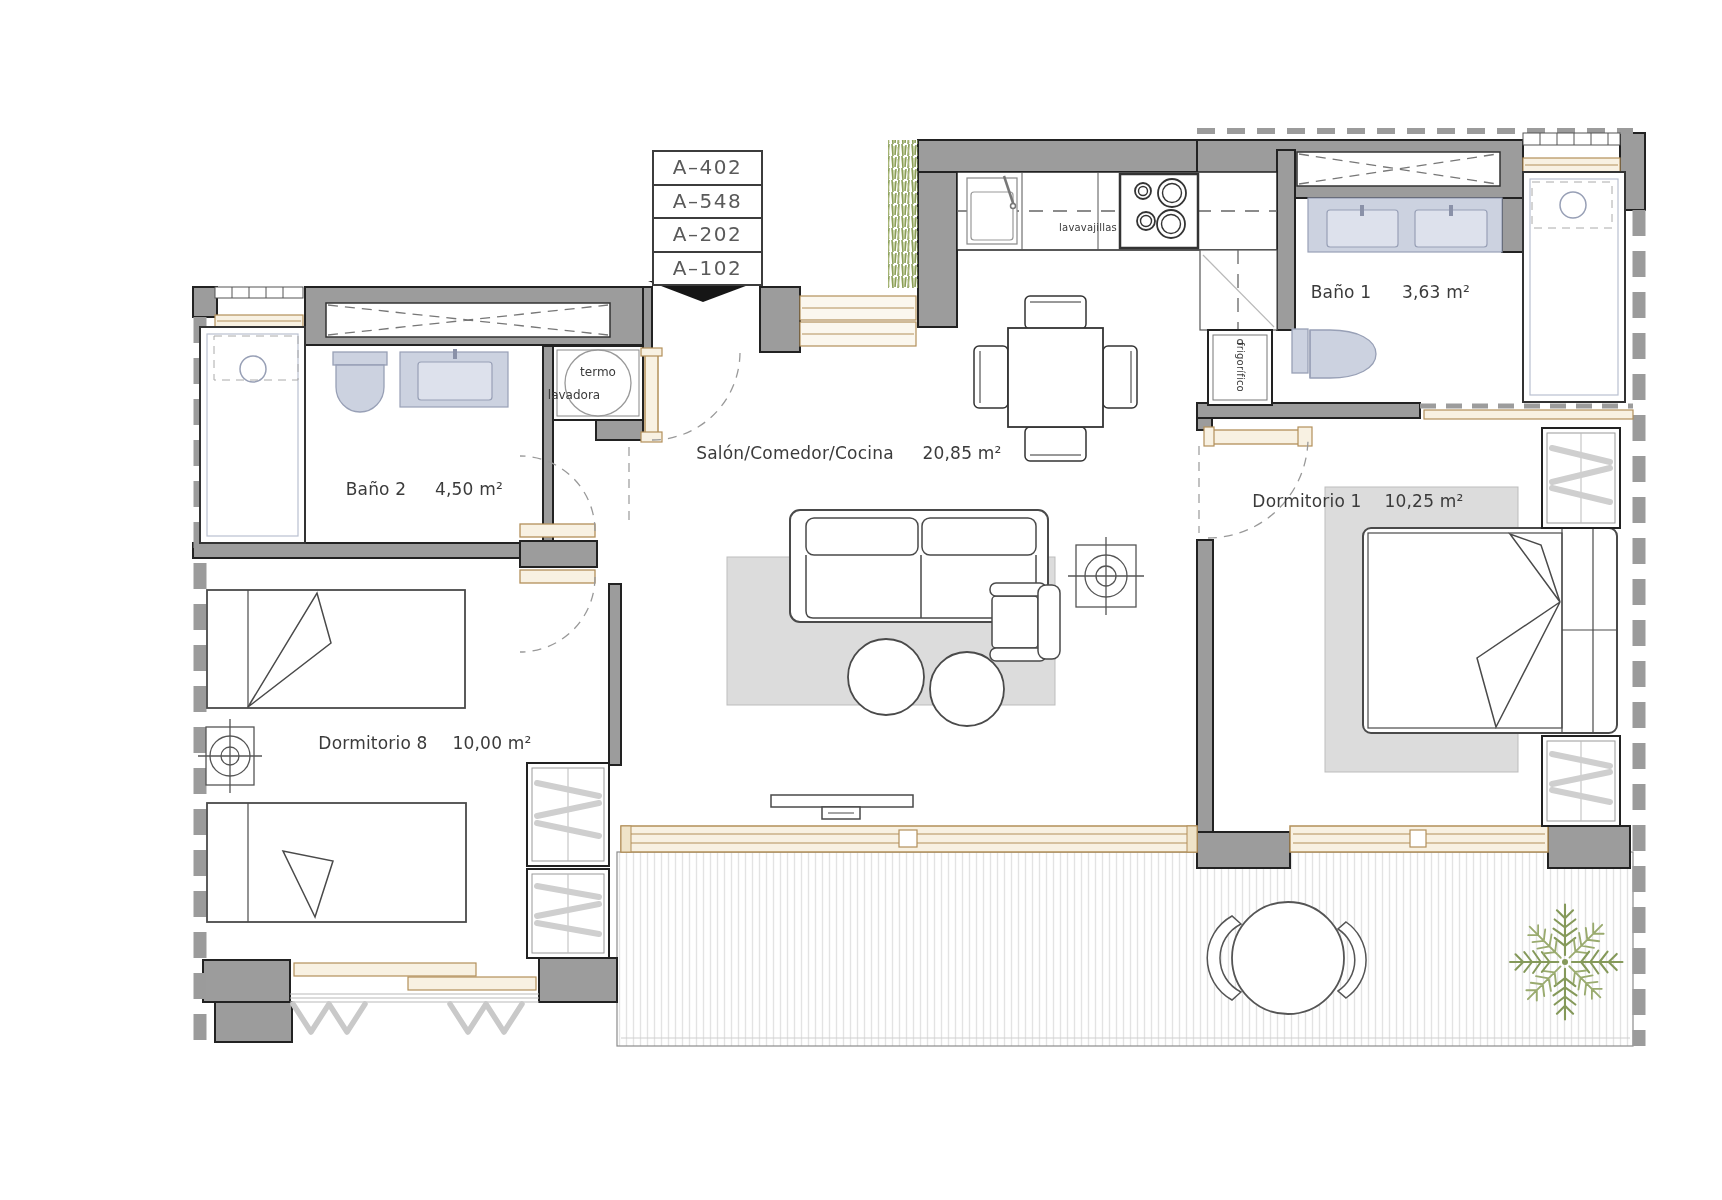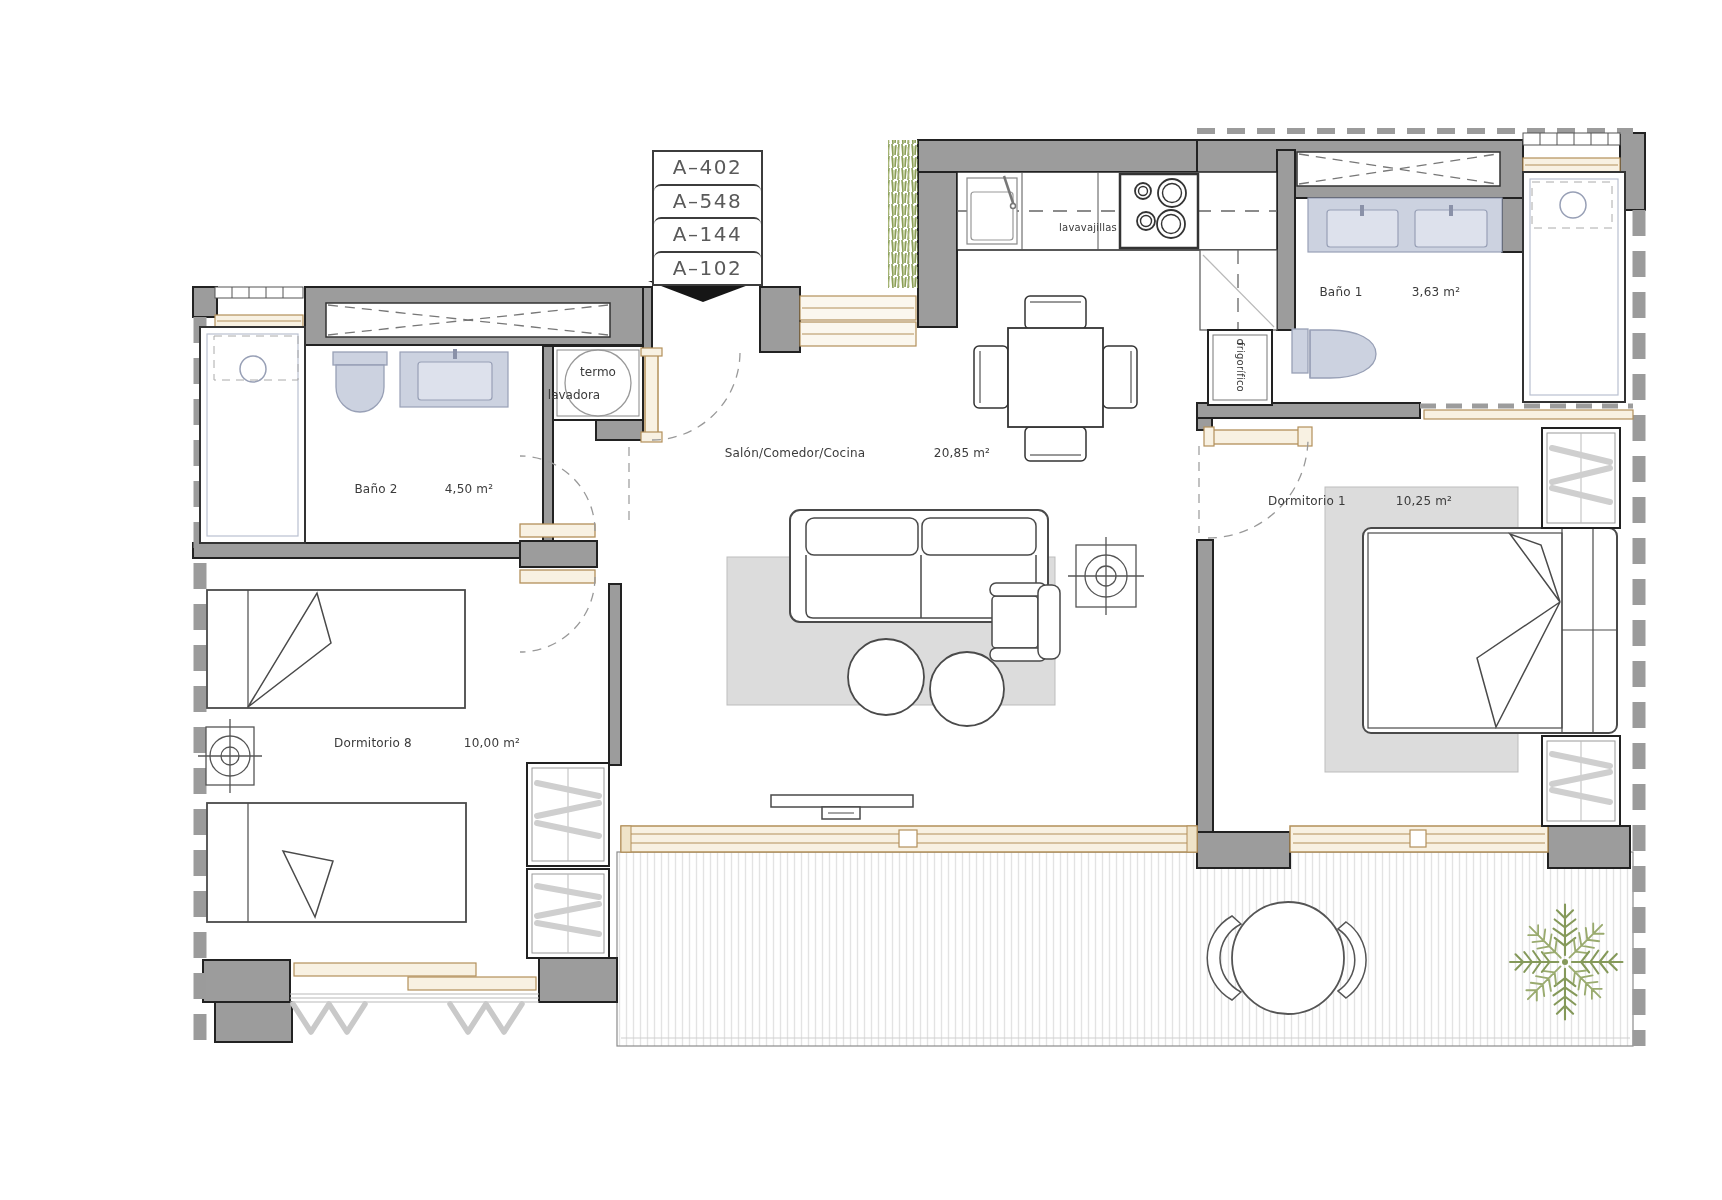--- a/index.html
+++ b/index.html
@@ -1,27 +1,27 @@
 <!DOCTYPE html>
 <html><head>
 <meta charset="utf-8">
 <style>
   html,body{margin:0;padding:0;background:#fff;}
   .stage{position:relative;width:1722px;height:1200px;background:#fff;overflow:hidden;
          font-family:"DejaVu Sans",sans-serif;}
   .stage svg{position:absolute;left:0;top:0;}
-  .lbl{position:absolute;transform:translate(-50%,-50%);font-size:12px;color:#3b3b3b;
+  .lbl{position:absolute;transform:translate(-50%,-50%);font-size:17px;color:#3b3b3b;
        white-space:nowrap;letter-spacing:.2px;}
   .lbl.small{font-size:12px;color:#3b3b3b;letter-spacing:0;}
   .lbl.tiny{font-size:10px;color:#3b3b3b;}
   .lbl.rot{transform:translate(-50%,-50%) rotate(90deg);}
   .unit-box{position:absolute;left:652px;top:150px;width:111px;border:2px solid #3c3c3c;
             box-sizing:border-box;background:#fff;}
   .unit-row{height:31.5px;line-height:31px;text-align:center;font-size:20px;color:#5a5a5a;
-            letter-spacing:1.5px;border-top:2px solid #3c3c3c;border-radius:7px;}
+            letter-spacing:1.5px;border-top:2px solid #3c3c3c;}
   .unit-row:first-child{border-top:none;}
 </style>
 </head>
 <body>
 
 <div class="stage">
 
 <svg width="1722" height="1200" viewBox="0 0 1722 1200">
   <defs>
     <pattern id="grassP" width="10" height="12" patternUnits="userSpaceOnUse">
@@ -315,21 +315,21 @@
     <use href="#frond" transform="translate(1565,962) rotate(315) scale(1.0)" stroke="#9aab6f"></use>
     <circle cx="1565" cy="962" r="3" fill="#85995a"></circle>
   </g>
 
   <polygon points="648,281 759,281 703,302" fill="#161616"></polygon>
 </svg>
 
 <div class="unit-box">
   <div class="unit-row">A–402</div>
   <div class="unit-row">A–548</div>
-  <div class="unit-row">A–144</div>
+  <div class="unit-row">A–202</div>
   <div class="unit-row">A–102</div>
 </div>
 
 <div class="lbl" style="left:795px;top:453px">Salón/Comedor/Cocina</div>
 <div class="lbl" style="left:962px;top:453px">20,85 m²</div>
 <div class="lbl" style="left:1307px;top:501px">Dormitorio 1</div>
 <div class="lbl" style="left:1424px;top:501px">10,25 m²</div>
 <div class="lbl" style="left:373px;top:743px">Dormitorio 8</div>
 <div class="lbl" style="left:492px;top:743px">10,00 m²</div>
 <div class="lbl" style="left:1341px;top:292px">Baño 1</div>

